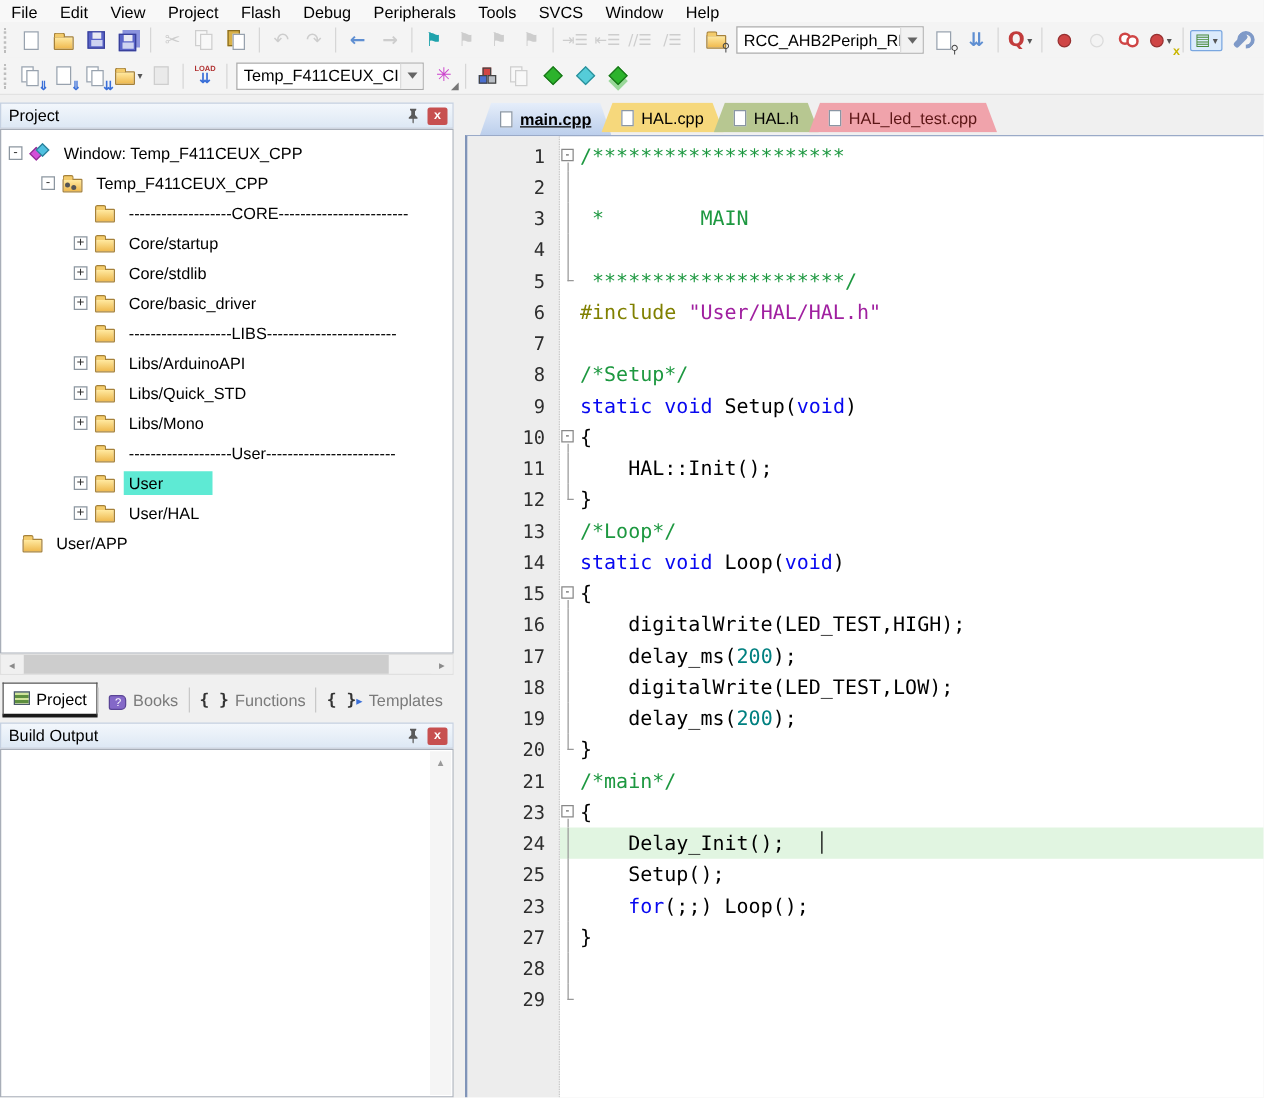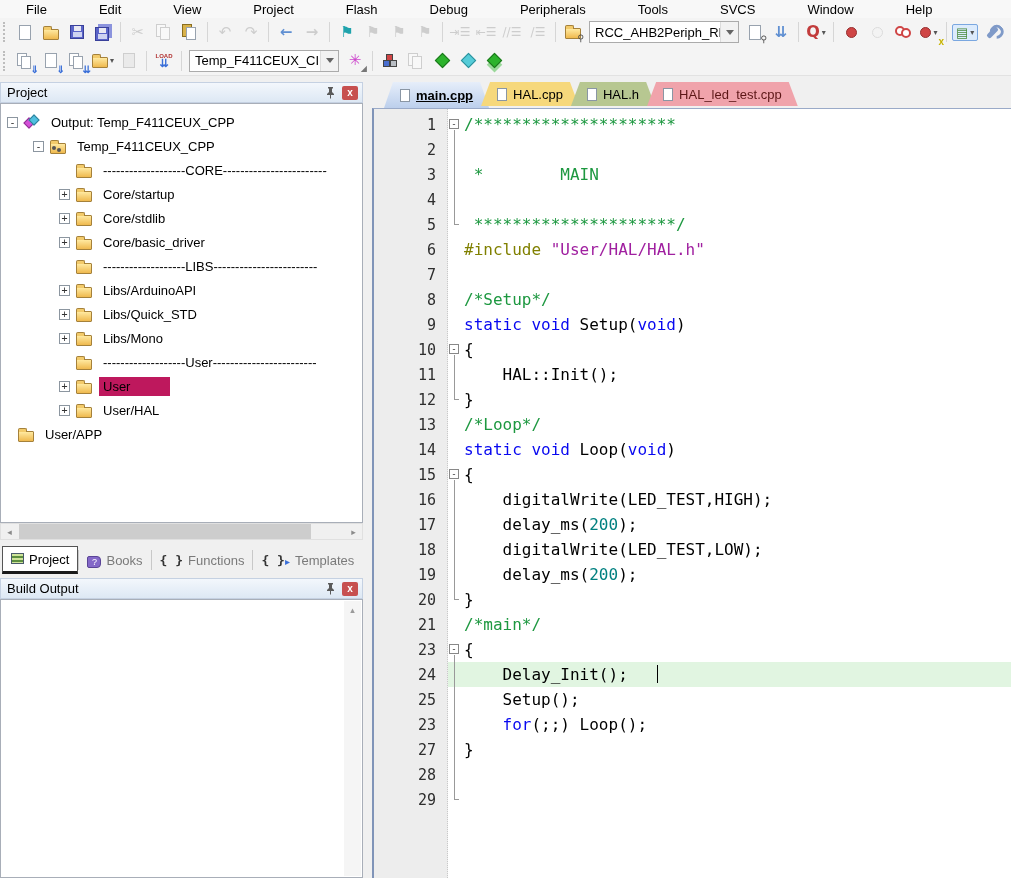--- a/index.html
+++ b/index.html
@@ -3,21 +3,21 @@
 <meta charset="utf-8">
 <style>
   * { margin:0; padding:0; box-sizing:border-box; }
   html,body { width:1011px; height:878px; }
   body { position:relative; overflow:hidden; background:#f0f0f0;
          font-family:"Liberation Sans", sans-serif; font-size:13px; color:#000; }
 
   
   .menubar { position:absolute; left:0; top:0; width:1011px; height:18px;
              background:#f8f8f8; display:flex; align-items:center; }
-  .menubar .mi { padding:1px 26px; cursor:default; }
+  .menubar .mi { padding:1px 9px; cursor:default; }
 
   
   .tb { position:absolute; left:0; width:1011px; background:#f4f4f4;
         display:flex; align-items:center; }
   .tb1 { top:18px; height:28px; }
   .tb2 { top:46px; height:30px; border-bottom:1px solid #e2e2e2; }
   .grip { width:5px; height:20px; border-left:2px dotted #bdbdbd; margin:0 4px 0 3px; }
   .tbtn { min-width:24px; height:24px; display:flex; align-items:center; justify-content:center;
           position:relative; margin:0 1px; }
   .tbtn.disabled { opacity:.45; filter:grayscale(1); }
@@ -93,21 +93,21 @@
           font-weight:bold; display:flex; align-items:center; justify-content:center; line-height:1; }
   .project-panel { position:absolute; left:0; top:82px; width:363px; height:496px; background:#f0f0f0; }
   .tree { position:absolute; left:0; top:21px; width:363px; height:420px; background:#fff;
           border:1px solid #a8aeb8; overflow:hidden; padding-top:6px; }
   .trow { height:24px; display:flex; align-items:center; white-space:nowrap; }
   .exp { width:11px; height:11px; border:1px solid #8c96a0; background:#fff; color:#333;
          font:10px/9px "DejaVu Sans Mono", monospace; text-align:center; flex:none; margin-right:6px; }
   .exp.none { visibility:hidden; }
   .tico { margin-right:7px; flex:none; display:inline-flex; }
   .tlabel { padding:2px 4px; }
-  .trow.sel .tlabel { background:#be185d; padding-right:40px; }
+  .trow.sel .tlabel { background:#5eead4; padding-right:40px; }
   .fld.gear::after { content:''; position:absolute; left:1px; top:2px; width:4px; height:4px;
                      border-radius:50%; background:#555; box-shadow:5px 2px 0 #555; }
   .hsb { position:absolute; left:0; top:441px; width:363px; height:17px; background:#f0f0f0;
          display:flex; border:1px solid #e0e0e0; }
   .sbtn { width:17px; height:100%; display:flex; align-items:center; justify-content:center;
           color:#8a8a8a; font-size:9px; background:#f0f0f0; }
   .hthumb { width:292px; background:#cdcdcd; margin:0 1px; }
   .hsb .track { flex:1; }
   .ptabs { position:absolute; left:0; top:460px; width:363px; height:36px; background:#f0f0f0;
            display:flex; align-items:center; padding-left:2px; }
@@ -371,21 +371,21 @@
   </div>
   <div class="tree" id="tree">
       <div class="trow" style="padding-left: 6px;">
         <span class="exp">-</span>
         <span class="tico">
           <span class="tgt">
             <i></i>
             <i></i>
           </span>
         </span>
-        <span class="tlabel">Output: Temp_F411CEUX_CPP</span>
+        <span class="tlabel">Window: Temp_F411CEUX_CPP</span>
       </div>
       <div class="trow" style="padding-left: 32px;">
         <span class="exp">-</span>
         <span class="tico">
           <span class="fld gear"></span>
         </span>
         <span class="tlabel">Temp_F411CEUX_CPP</span>
       </div>
       <div class="trow" style="padding-left: 58px;">
         <span class="exp none"></span>

